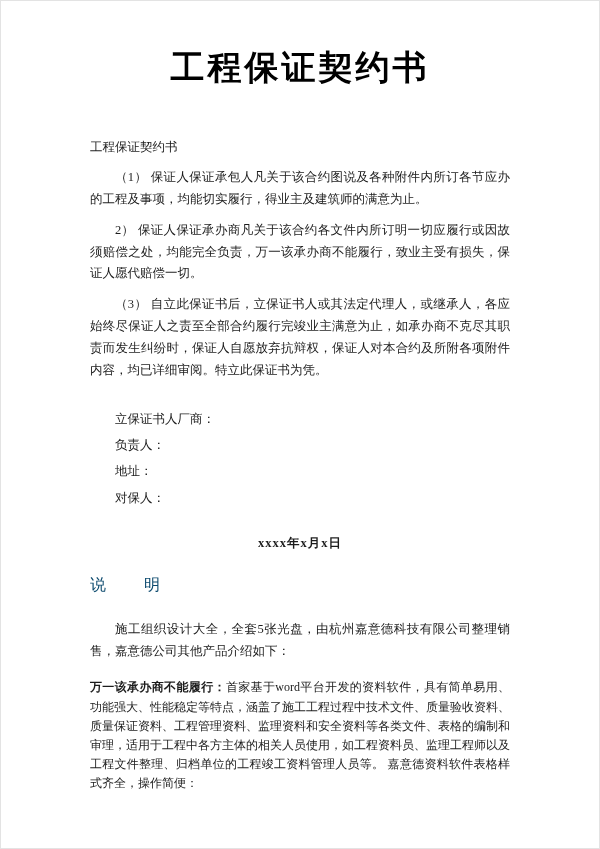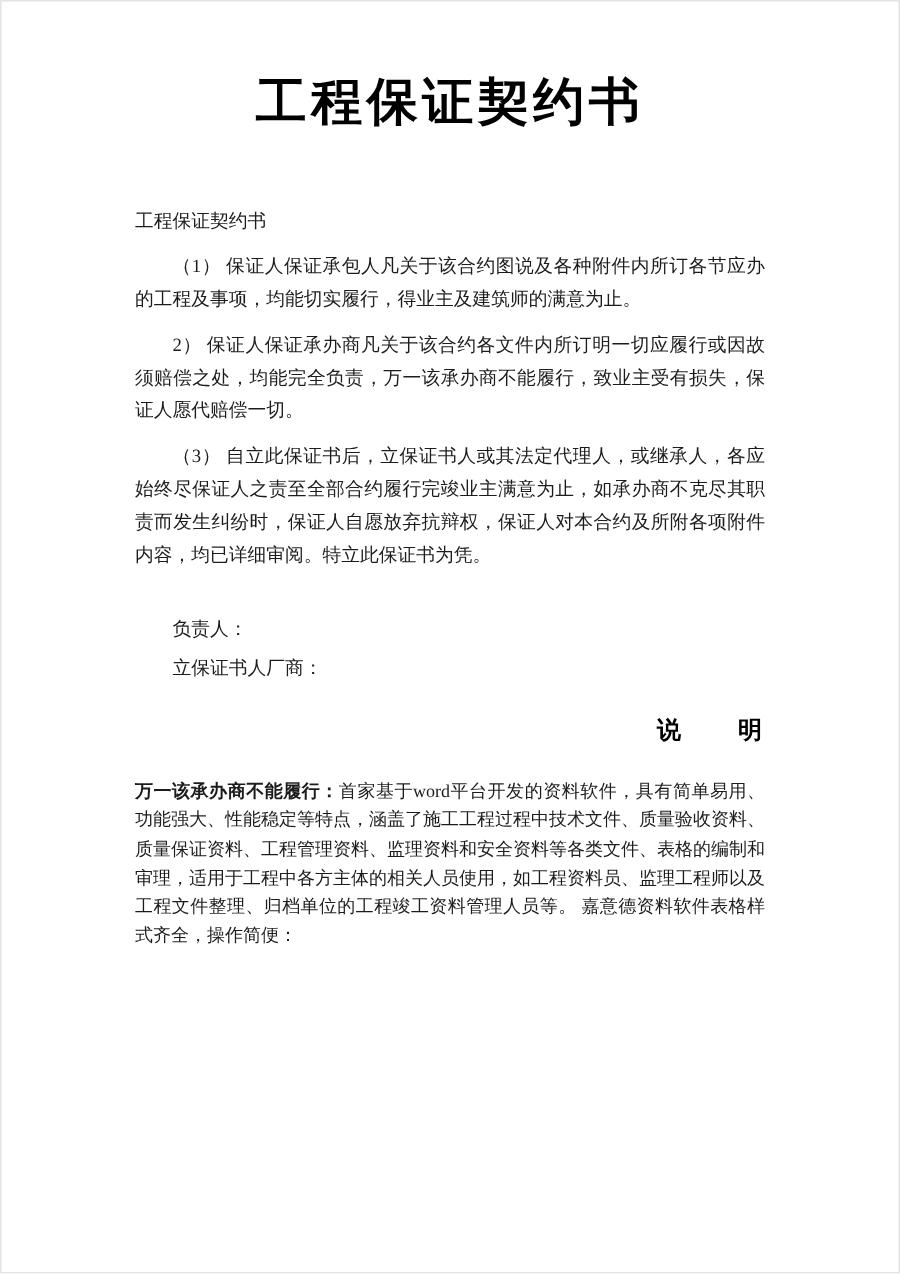--- a/index.html
+++ b/index.html
@@ -49,25 +49,25 @@
     line-height: 2.1;
   }
   .date-line {
     margin-top: 22px;
     text-align: center;
     font-weight: bold;
     letter-spacing: 1px;
   }
   .notes-title {
     margin-top: 16px;
-    text-align: right;
+    text-align: left;
     font-size: 16px;
-    font-weight: bold;
+    font-weight: normal;
     letter-spacing: 2px;
-    color: #000000;
+    color: #0c4a6e;
   }
   .notes-intro {
     margin-top: 20px;
     text-indent: 2em;
   }
   .product-para {
     margin-top: 16px;
     line-height: 1.6;
     font-size: 12px;
   }
@@ -87,26 +87,30 @@
     <div class="contract-heading">工程保证契约书</div>
 
 
     <p class="para">（1） 保证人保证承包人凡关于该合约图说及各种附件内所订各节应办的工程及事项，均能切实履行，得业主及建筑师的满意为止。</p>
 
     <p class="para">2） 保证人保证承办商凡关于该合约各文件内所订明一切应履行或因故须赔偿之处，均能完全负责，万一该承办商不能履行，致业主受有损失，保证人愿代赔偿一切。</p>
 
     <p class="para">（3） 自立此保证书后，立保证书人或其法定代理人，或继承人，各应始终尽保证人之责至全部合约履行完竣业主满意为止，如承办商不克尽其职责而发生纠纷时，保证人自愿放弃抗辩权，保证人对本合约及所附各项附件内容，均已详细审阅。特立此保证书为凭。</p>
 
     <div class="signature-block">
+      <div class="sig-line">立保证书人厂商：</div>
       <div class="sig-line">负责人：</div>
-      <div class="sig-line">立保证书人厂商：</div>
+      <div class="sig-line">地址：</div>
+      <div class="sig-line">对保人：</div>
     </div>
 
+    <div class="date-line">xxxx年x月x日</div>
 
     <div class="notes-title">说　　明</div>
 
+    <p class="notes-intro">施工组织设计大全，全套5张光盘，由杭州嘉意德科技有限公司整理销售，嘉意德公司其他产品介绍如下：</p>
 
     <p class="product-para">
       <span class="product-name">万一该承办商不能履行：</span><span>首家基于word平台开发的资料软件，具有简单易用、功能强大、性能稳定等特点，涵盖了施工工程过程中技术文件、质量验收资料、质量保证资料、工程管理资料、监理资料和安全资料等各类文件、表格的编制和审理，适用于工程中各方主体的相关人员使用，如工程资料员、监理工程师以及工程文件整理、归档单位的工程竣工资料管理人员等。 嘉意德资料软件表格样式齐全，操作简便：</span>
     </p>
 
   </div>
 </div>
 
 </body></html>

